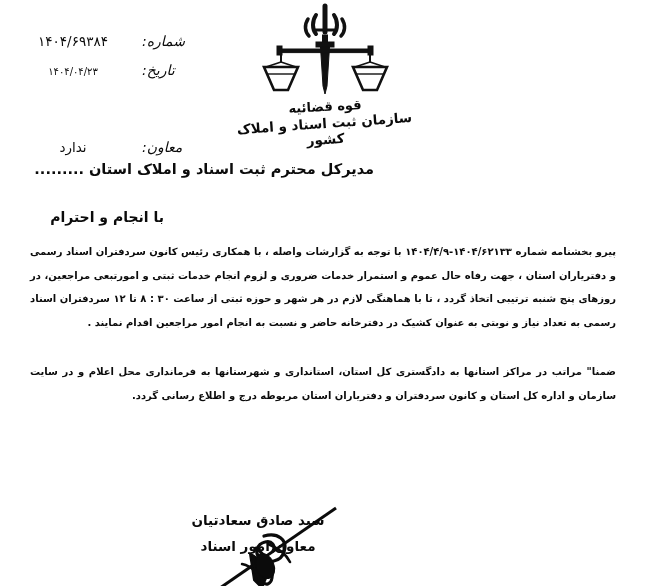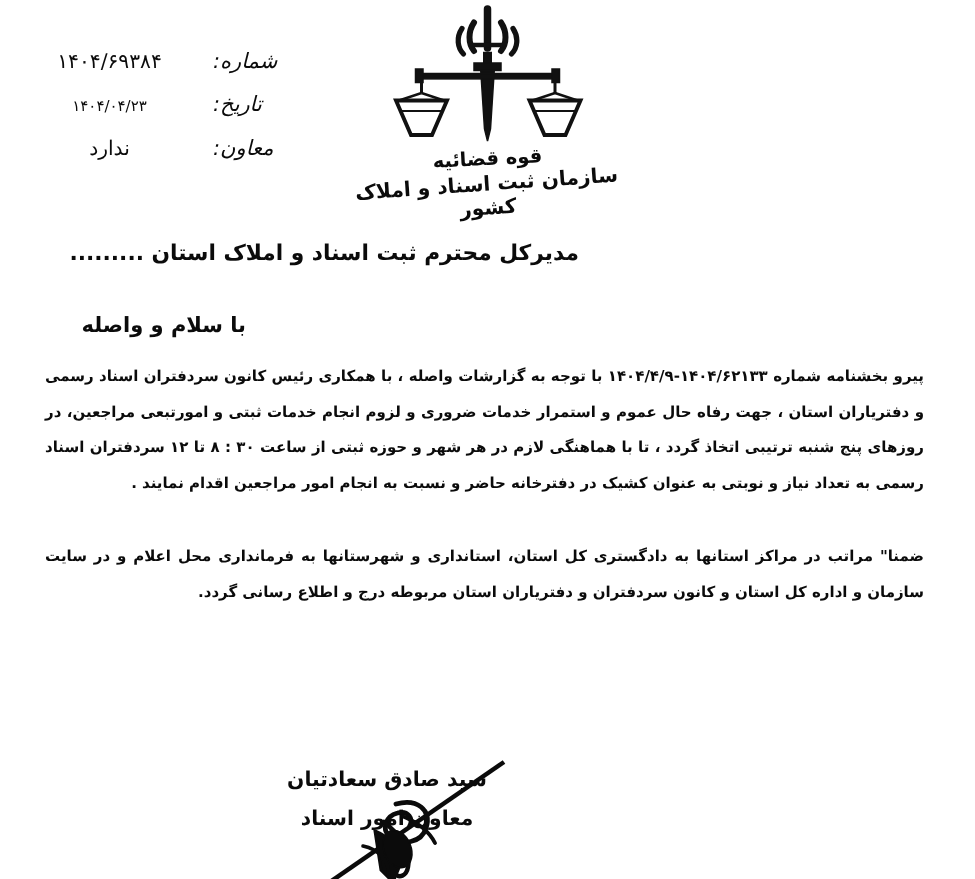--- a/index.html
+++ b/index.html
@@ -93,27 +93,28 @@
     direction: ltr;
   }
   .meta-value.small {
     font-size: 10px;
     letter-spacing: 0.3px;
   }
   .meta-value.word {
     direction: rtl;
     text-align: center;
     letter-spacing: 0;
+    margin-top: 48px;
   }
 
   
   .addressee {
     position: absolute;
     top: 159px;
-    right: 32px;
+    right: 44px;
     left: 28px;
     text-align: right;
     font-size: 14.5px;
     font-weight: 700;
     line-height: 1.4;
     padding-right: 232px;
   }
 
   .salutation {
     position: absolute;
@@ -231,21 +232,21 @@
       <div class="meta-row">
         <span class="meta-label">معاون:</span>
         <span class="meta-value word">ندارد</span>
       </div>
     </div>
 
   </div>
 
   <div class="addressee">مدیرکل محترم ثبت اسناد و املاک استان .........</div>
 
-  <div class="salutation">با سلام و واصله</div>
+  <div class="salutation">با انجام و احترام</div>
 
   <div class="para para-1">پیرو بخشنامه شماره ۱۴۰۴/۶۲۱۳۳-۱۴۰۴/۴/۹ با توجه به گزارشات واصله ، با همکاری رئیس کانون سردفتران اسناد رسمی و دفتریاران استان ، جهت رفاه حال عموم و استمرار خدمات ضروری و لزوم انجام خدمات ثبتی و امورتبعی مراجعین، در روزهای پنج شنبه ترتیبی اتخاذ گردد ، تا با هماهنگی لازم در هر شهر و حوزه ثبتی از ساعت ۳۰ : ۸ تا ۱۲ سردفتران اسناد رسمی به تعداد نیاز و نوبتی به عنوان کشیک در دفترخانه حاضر و نسبت به انجام امور مراجعین اقدام نمایند .</div>
 
   <div class="para para-2">ضمنا" مراتب در مراکز استانها به دادگستری کل استان، استانداری و شهرستانها به فرمانداری محل اعلام و در سایت سازمان و اداره کل استان و کانون سردفتران و دفتریاران استان مربوطه درج و اطلاع رسانی گردد.</div>
 
   <div class="signature">
     <div class="sig-text">
       <div class="sig-name">سید صادق سعادتیان</div>
       <div class="sig-title">معاون امور اسناد</div>
     </div>

